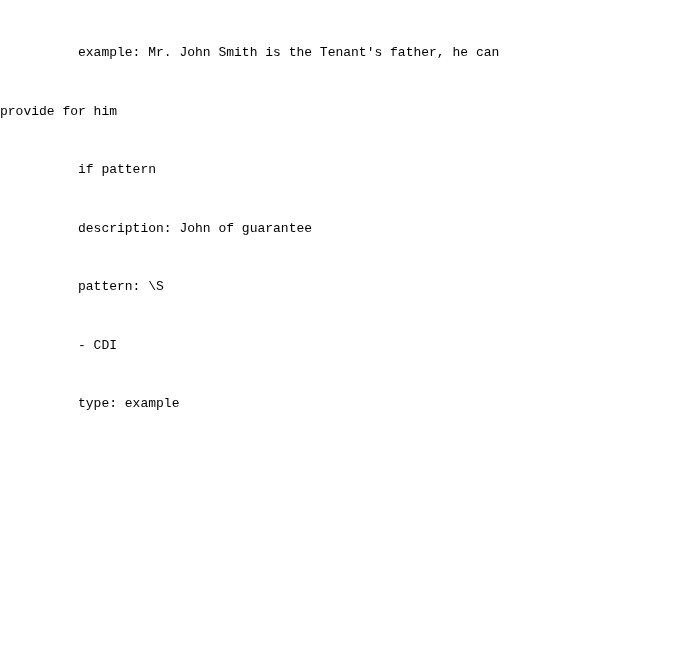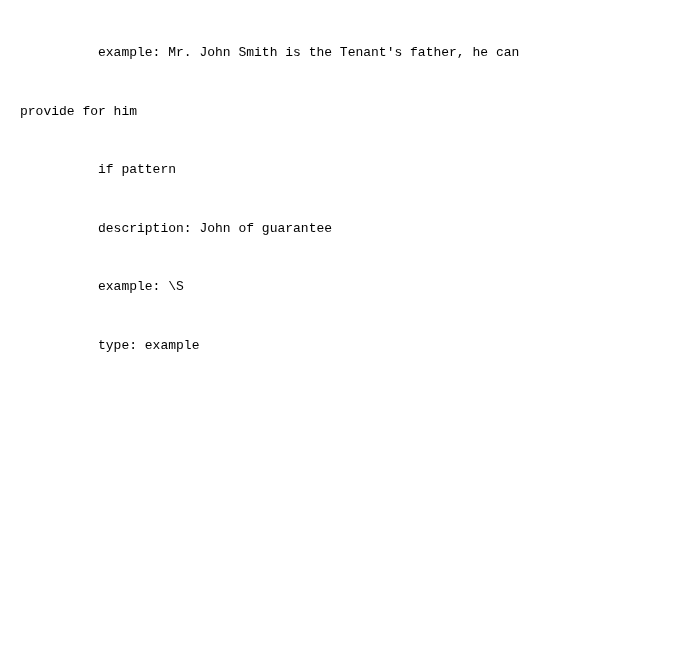--- a/index.html
+++ b/index.html
@@ -16,32 +16,33 @@
       min-height: 665px;
       overflow-x: hidden;
     }
     .code-block {
       padding: 4px 0;
       white-space: pre;
       line-height: 1.5;
     }
     .line {
       display: block;
-      padding: 0 20px;
+      padding: 0 0;
     }
   </style>
 </head>
 <body>
 
 <div class="code-block">
   <span class="line">          example: Mr. John Smith is the Tenant's father, he can</span>
   <span class="line">provide for him</span>
   <span class="line">          if pattern</span>
   <span class="line">          description: John of guarantee</span>
-  <span class="line">          example: \S</span>
+  <span class="line">          pattern: \S</span>
+  <span class="line">          - CDI</span>
   <span class="line">          type: example</span>
   
   
   
   
   
   
   
   
   

